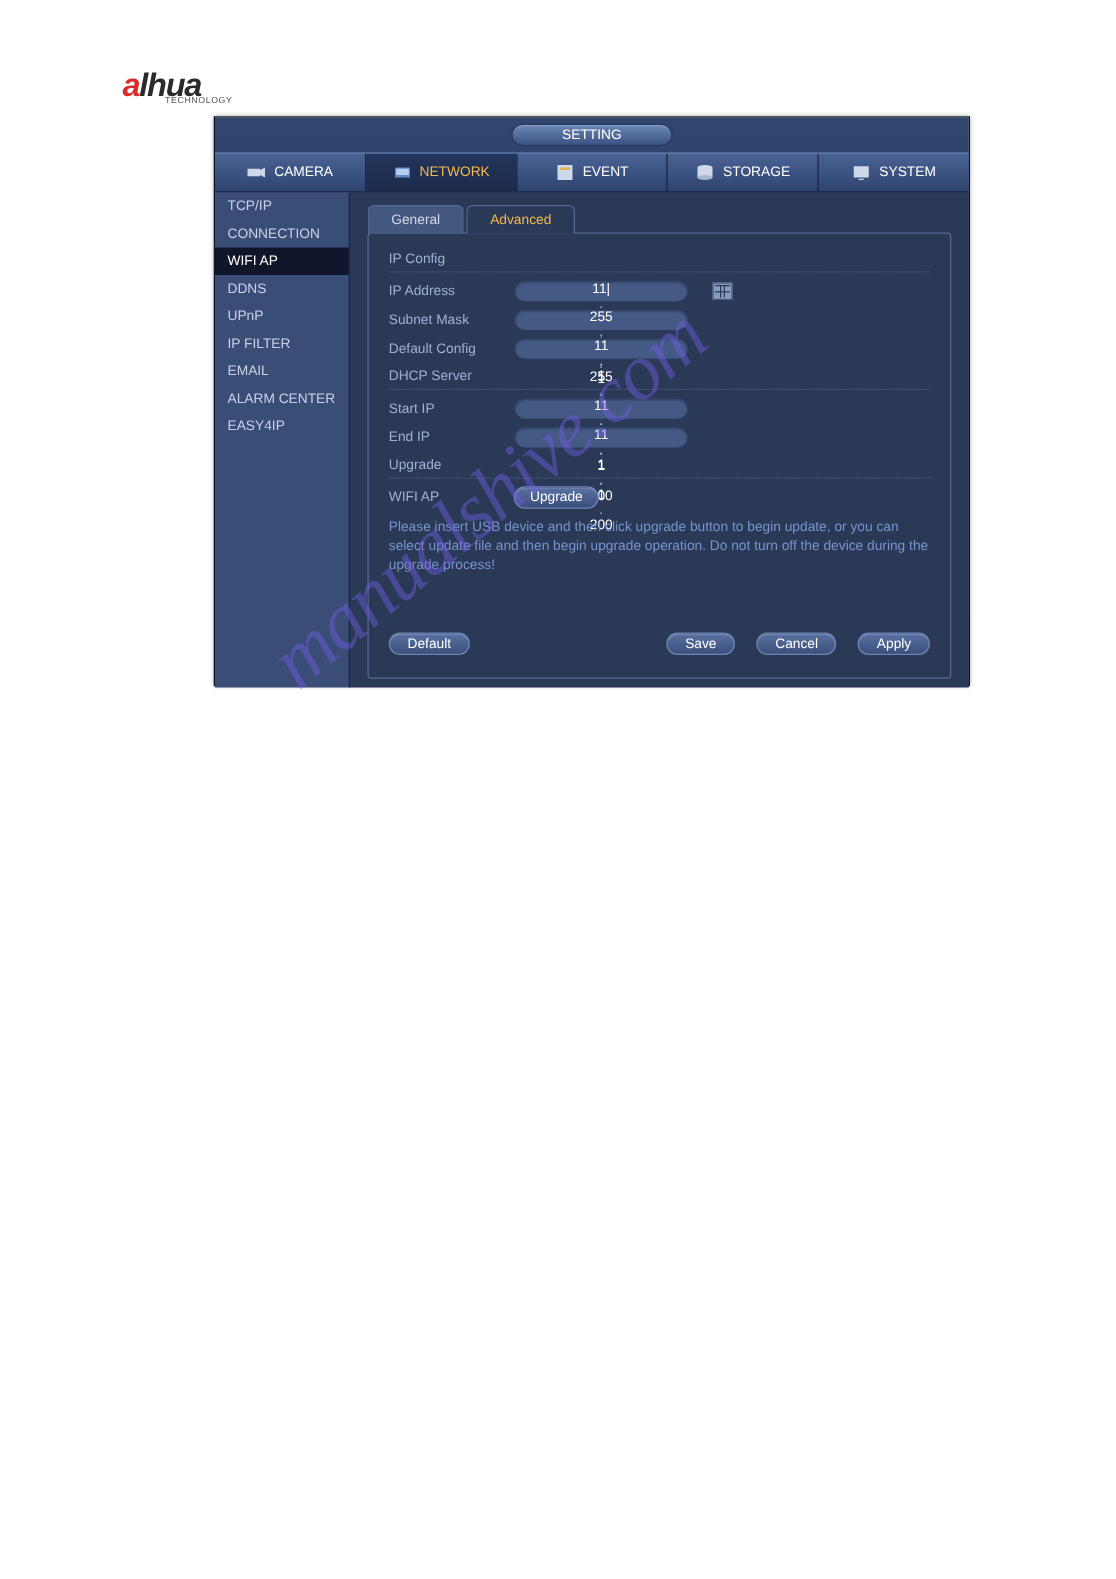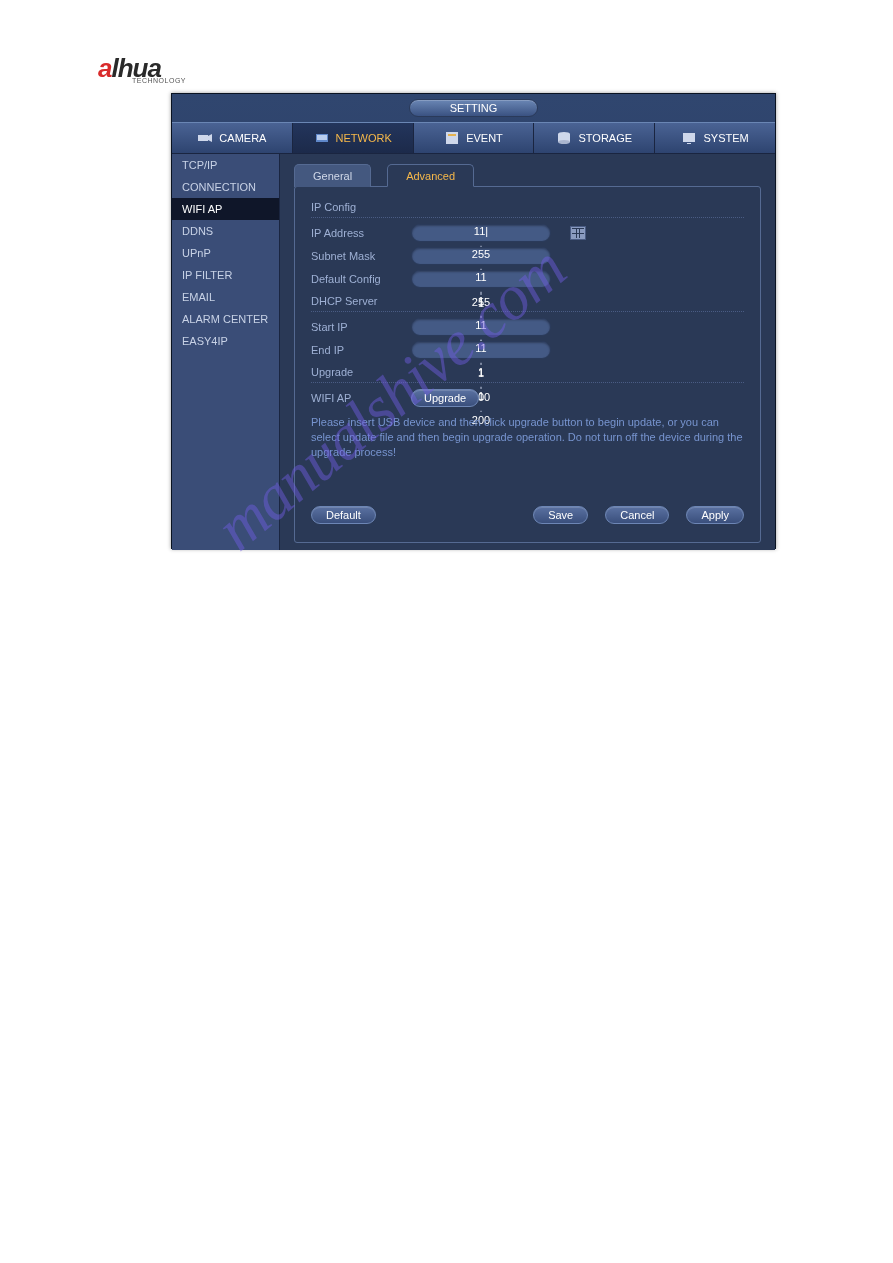--- a/index.html
+++ b/index.html
@@ -108,21 +108,21 @@
   }
 
   .content {
     flex: 1;
     background: #2a3956;
     padding: 10px 14px 14px 14px;
     position: relative;
   }
   .sub-tabs {
     display: flex;
-    gap: 16px;
+    gap: 2px;
   }
   .sub-tab {
     padding: 5px 18px 4px 18px;
     font-size: 11px;
     border-top-left-radius: 5px;
     border-top-right-radius: 5px;
     cursor: pointer;
   }
   .sub-tab.inactive {
     background: #44587f;

